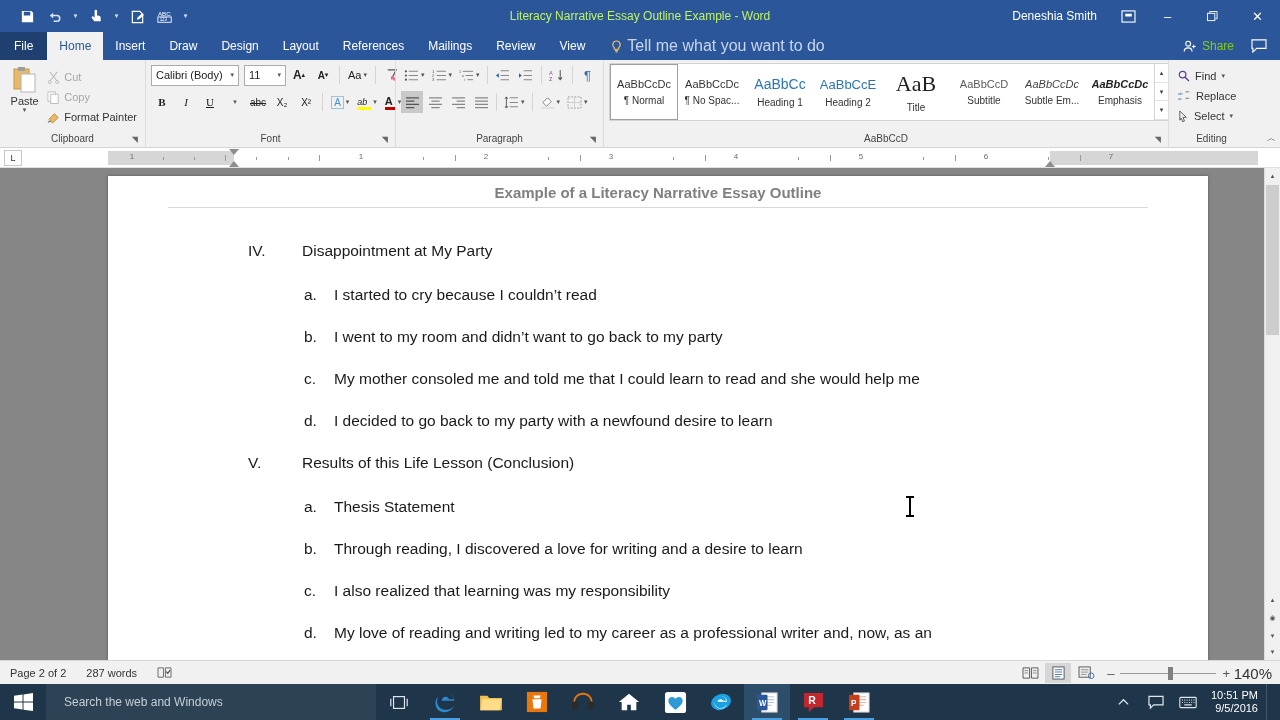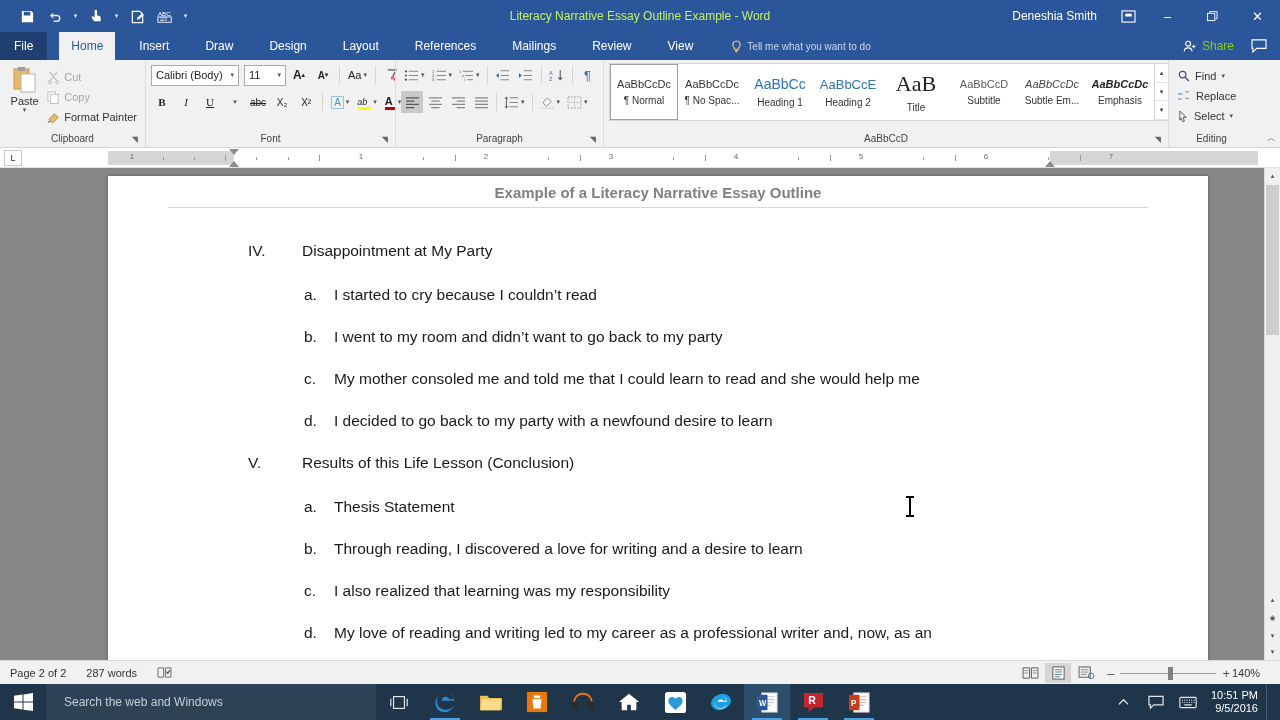--- a/index.html
+++ b/index.html
@@ -45,36 +45,35 @@
   .ribbondisp { width: 34px; height: 32px; display:flex; align-items:center; justify-content:center; }
   .wbtn { width: 45px; height: 32px; display: flex; align-items: center; justify-content: center; color: #fff; font-size: 13px; }
 
   
   .tabstrip {
     height: 28px;
     background: #2b579a;
     display: flex;
     align-items: flex-end;
     position: relative;
-    gap: 12px;
   }
   .tab {
     height: 28px; line-height: 28px;
     padding: 0 12px;
     font-size: 12px;
     color: #ffffff;
     white-space: nowrap;
   }
   .tab.file { background: #1e3f70; padding: 0 14px; }
   .tab.active { background: #f1f1f1; color: #2b579a; font-weight: 400; }
   .tellme {
     display: flex; align-items: center; gap: 5px;
     height: 28px;
     padding-left: 14px;
-    font-size: 10px;
+    font-size: 16px;
     color: #c9d6ea;
     font-style: normal;
   }
   .ts-right {
     position: absolute; right: 0; bottom: 0; height: 28px;
     display: flex; align-items: center; gap: 6px; padding-right: 8px;
   }
   .share-btn { display: flex; align-items: center; gap: 5px; font-size: 12px; color: #84cc16; padding: 0 6px; height: 22px; }
   .comment-ico { width: 26px; height: 22px; display:flex;align-items:center;justify-content:center; }
 
@@ -290,21 +289,21 @@
     font-size: 11px; color: #333;
     position: relative;
   }
   .sb-item { padding: 0 10px; white-space: nowrap; display:flex;align-items:center;gap:5px; }
   .sb-right { position: absolute; right: 0; top: 0; height: 24px; display: flex; align-items: center; gap: 2px; padding-right: 8px; }
   .viewbtn { width: 26px; height: 20px; display:flex;align-items:center;justify-content:center; }
   .viewbtn.active { background: #d6d6d6; }
   .zoom-slider { display: flex; align-items: center; gap: 6px; margin-left: 6px; }
   .zs-track { width: 96px; height: 1px; background: #9a9a9a; position: relative; }
   .zs-thumb { position: absolute; left: 48px; top: -6px; width: 5px; height: 13px; background: #808080; }
-  .zoom-pct { font-size: 11px; color: #333; width: 40px; }
+  .zoom-pct { font-size: 15px; color: #333; width: 40px; text-align: right; }
 
   
   .taskbar {
     height: 36px;
     background: #1f3549;
     display: flex; align-items: center;
     position: relative;
   }
   .startbtn { width: 46px; height: 36px; display: flex; align-items: center; justify-content: center; }
   .searchbox {

